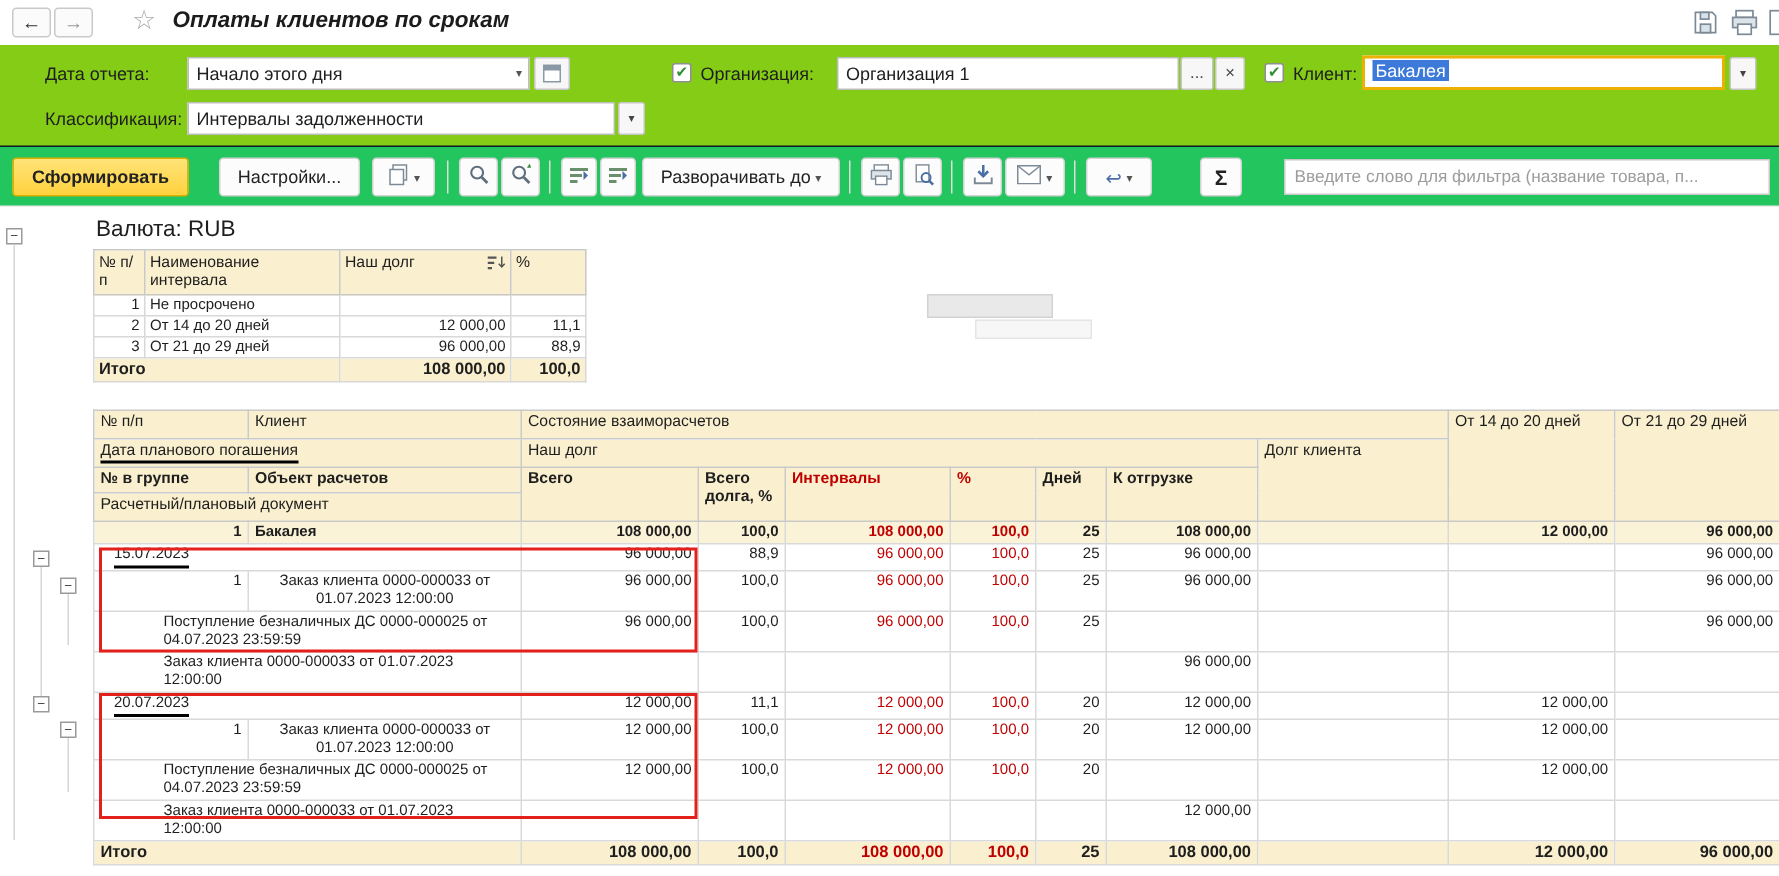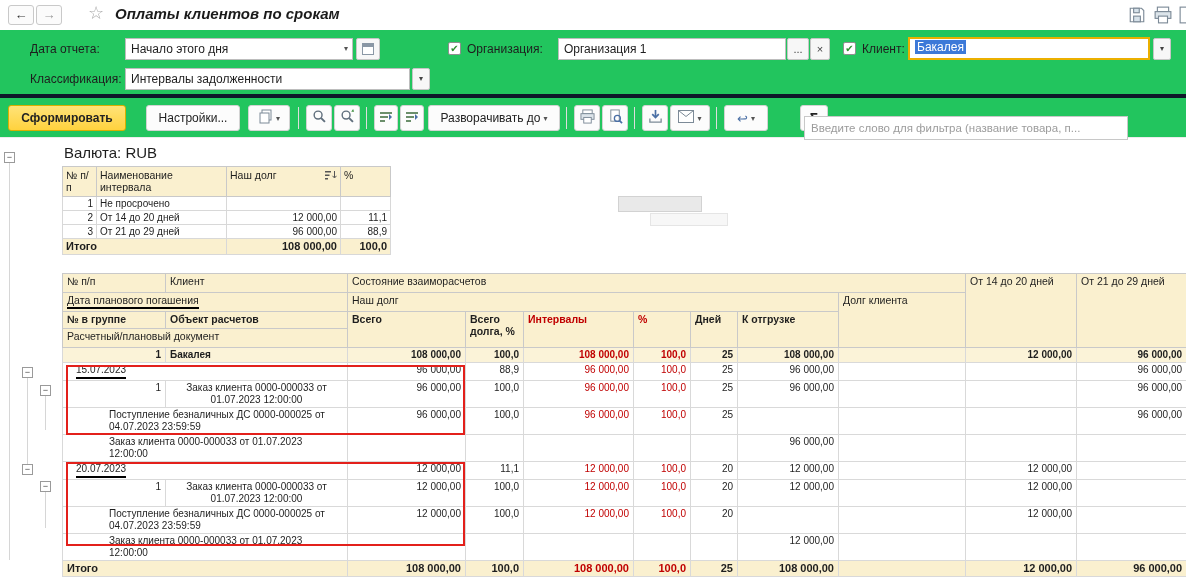--- a/index.html
+++ b/index.html
@@ -4,21 +4,21 @@
 <style>
 *{box-sizing:border-box;margin:0;padding:0;}
 html,body{width:1186px;height:584px;}
 body{position:relative;font-family:"Liberation Sans",sans-serif;background:#fff;overflow:hidden;color:#1e1e1e;}
 .titlebar{position:absolute;top:0;left:0;width:100%;height:30px;background:#fff;}
 .navbtn{position:absolute;top:5px;width:26px;height:20px;border:1px solid #C9C9C9;border-radius:3px;background:#FBFBFB;text-align:center;line-height:18px;font-size:13px;color:#333;cursor:pointer;}
 .navbtn.fwd{color:#9a9a9a;}
 .star{position:absolute;top:2px;font-size:18px;color:#ABABAB;}
 .page-title{position:absolute;top:5px;font-size:15px;font-weight:bold;color:#1b1b1b;white-space:nowrap;font-style:italic;}
 .tbicon{position:absolute;top:6px;width:18px;height:18px;}
-.filters{position:absolute;top:30px;left:0;width:100%;height:68px;background:#22c55e;border-bottom:4px solid #0f172a;}
+.filters{position:absolute;top:30px;left:0;width:100%;height:68px;background:#84cc16;border-bottom:1px solid #0f172a;}
 .flabel{position:absolute;font-size:12px;line-height:22px;white-space:nowrap;}
 .field{position:absolute;height:22px;background:#fff;border:1px solid #BDBDBD;font-size:12px;line-height:20px;padding:0 16px 0 5px;white-space:nowrap;overflow:hidden;}
 .field .combo-arrow{position:absolute;right:4px;top:0;font-size:8px;color:#555;line-height:20px;}
 .field.focused{border:2px solid #EBB000;line-height:17px;}
 .sel{background:#3C79D8;color:#fff;padding:0 2px;}
 .sqbtn{position:absolute;height:22px;border:1px solid #C6C6C6;background:#F7F7F7;text-align:center;font-size:11px;color:#444;line-height:20px;border-radius:2px;cursor:pointer;}
 .checkbox{position:absolute;width:13px;height:13px;border:1px solid #8F8F8F;background:#fff;color:#2F8F2F;font-size:10px;line-height:12px;text-align:center;border-radius:2px;cursor:pointer;}
 .toolbar{position:absolute;top:98px;left:0;width:100%;height:40px;background:#22c55e;border-bottom:1px solid #ECECEC;}
 .tbtn{position:absolute;top:7px;height:26px;border:1px solid #D3D3D3;border-radius:3px;background:#FCFCFC;font-size:12px;color:#222;display:flex;align-items:center;justify-content:center;gap:3px;cursor:pointer;}
 .tbtn.primary{background:linear-gradient(#FFE378,#FFD23E);border-color:#D9AF00;font-weight:bold;}
@@ -195,21 +195,21 @@
     <span class="arr">▾</span>
   </div>
   <div class="tsep" style="left:716px"></div>
   <div class="tbtn" style="left:724px;width:44px">
     <span style="font-size:13px;color:#4A6FA5">↩</span>
     <span class="arr">▾</span>
   </div>
   <div class="tbtn" style="left:800px;width:28px;font-weight:bold;font-size:14px">
       <span>Σ</span>
     </div>
-  <input class="tinput" style="left: 804px; width: 324px; margin-top: 10px;" placeholder="Введите слово для фильтра (название товара, п...">
+  <input class="tinput" style="left: 856px; width: 324px;" placeholder="Введите слово для фильтра (название товара, п...">
 </div>
 
 <div class="currency">Валюта: RUB</div>
 
 <table class="sumtbl">
   <colgroup>
       <col style="width:34px">
       <col style="width:130px">
       <col style="width:114px">
       <col style="width:50px">

